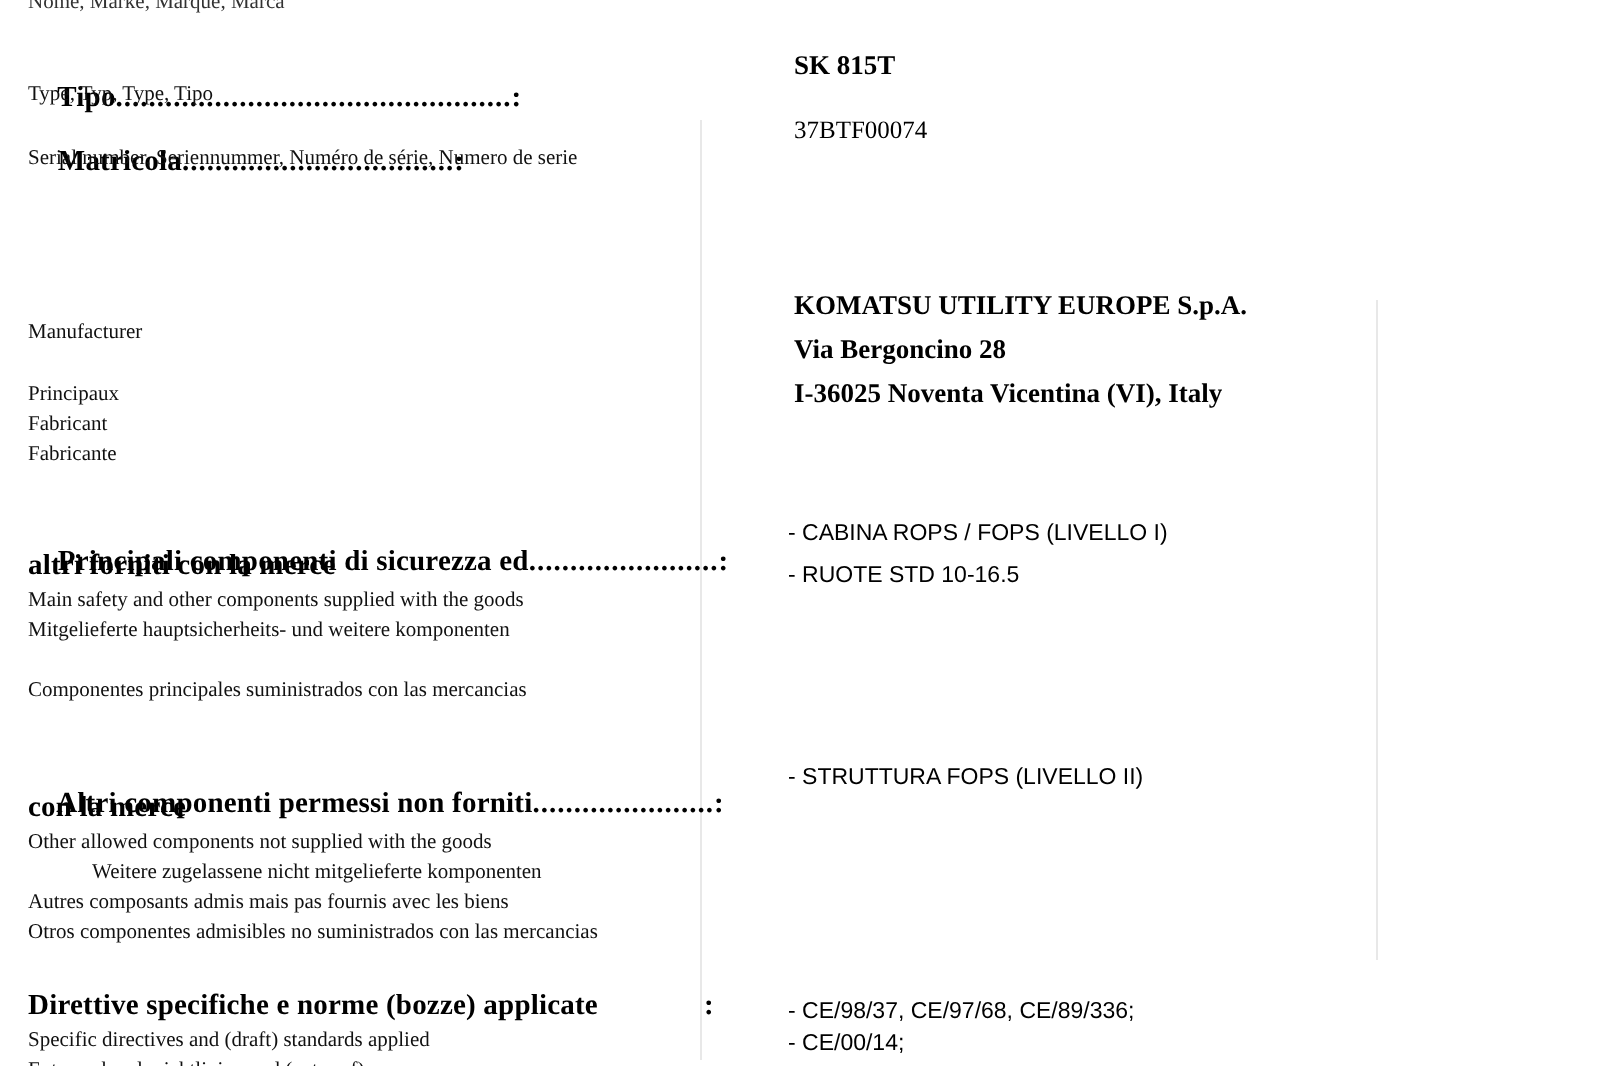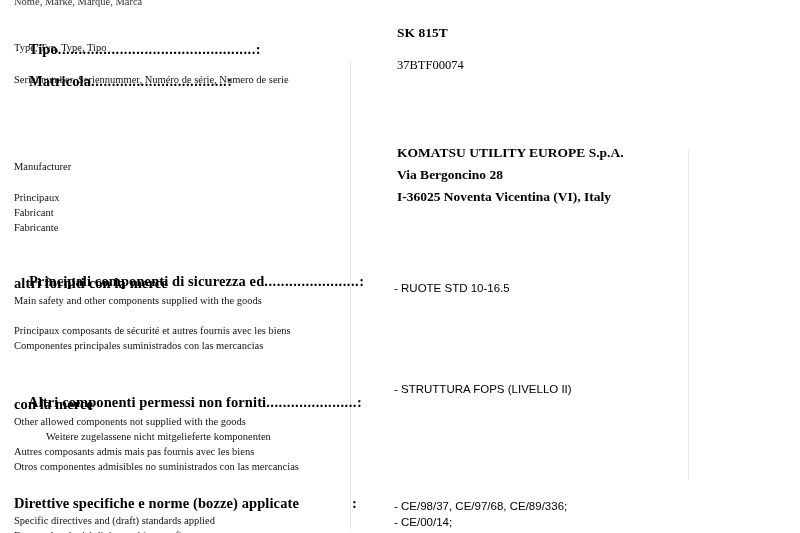--- a/index.html
+++ b/index.html
@@ -74,23 +74,24 @@
 
   <div class="abs val-big" style="left:397px; top:145px;">KOMATSU UTILITY EUROPE S.p.A.</div>
   <div class="abs val-big" style="left:397px; top:167px;">Via Bergoncino 28</div>
   <div class="abs val-big" style="left:397px; top:189px;">I-36025 Noventa Vicentina (VI), Italy</div>
 
   <div class="abs lbl-big" style="left:14px; top:256px;">
     <span>Principali componenti di sicurezza ed</span><span class="dots">.......................:</span>
   </div>
   <div class="abs lbl-big" style="left:14px; top:275px;">altri forniti con la merce</div>
   <div class="abs lbl-sub" style="left:14px; top:295px;text-align:right;">Main safety and other components supplied with the goods</div>
-  <div class="abs lbl-sub" style="left:14px; top:325px;">Principaux composants de sécurité et autres fournis avec les biens</div>
+  <div class="abs lbl-sub" style="left:14px; top:310px;">Mitgelieferte hauptsicherheits- und weitere komponenten</div>
   <div class="abs lbl-sub" style="left:14px; top:340px;">Componentes principales suministrados con las mercancias</div>
 
+  <div class="abs val-sm" style="left:394px; top:261px;">- CABINA ROPS / FOPS (LIVELLO I)</div>
   <div class="abs val-sm" style="left:394px; top:282px;">- RUOTE STD 10-16.5</div>
 
   <div class="abs lbl-big" style="left:14px; top:377px;">
     <span>Altri componenti permessi non forniti</span><span class="dots">......................:</span>
   </div>
   <div class="abs lbl-big" style="left:14px; top:396px;">con la merce</div>
   <div class="abs lbl-sub" style="left:14px; top:416px;">Other allowed components not supplied with the goods</div>
   <div class="abs lbl-sub" style="left:14px; top:431px;margin-left:32px;">Weitere zugelassene nicht mitgelieferte komponenten</div>
   <div class="abs lbl-sub" style="left:14px; top:446px;">Autres composants admis mais pas fournis avec les biens</div>
   <div class="abs lbl-sub" style="left:14px; top:461px;">Otros componentes admisibles no suministrados con las mercancias</div>

